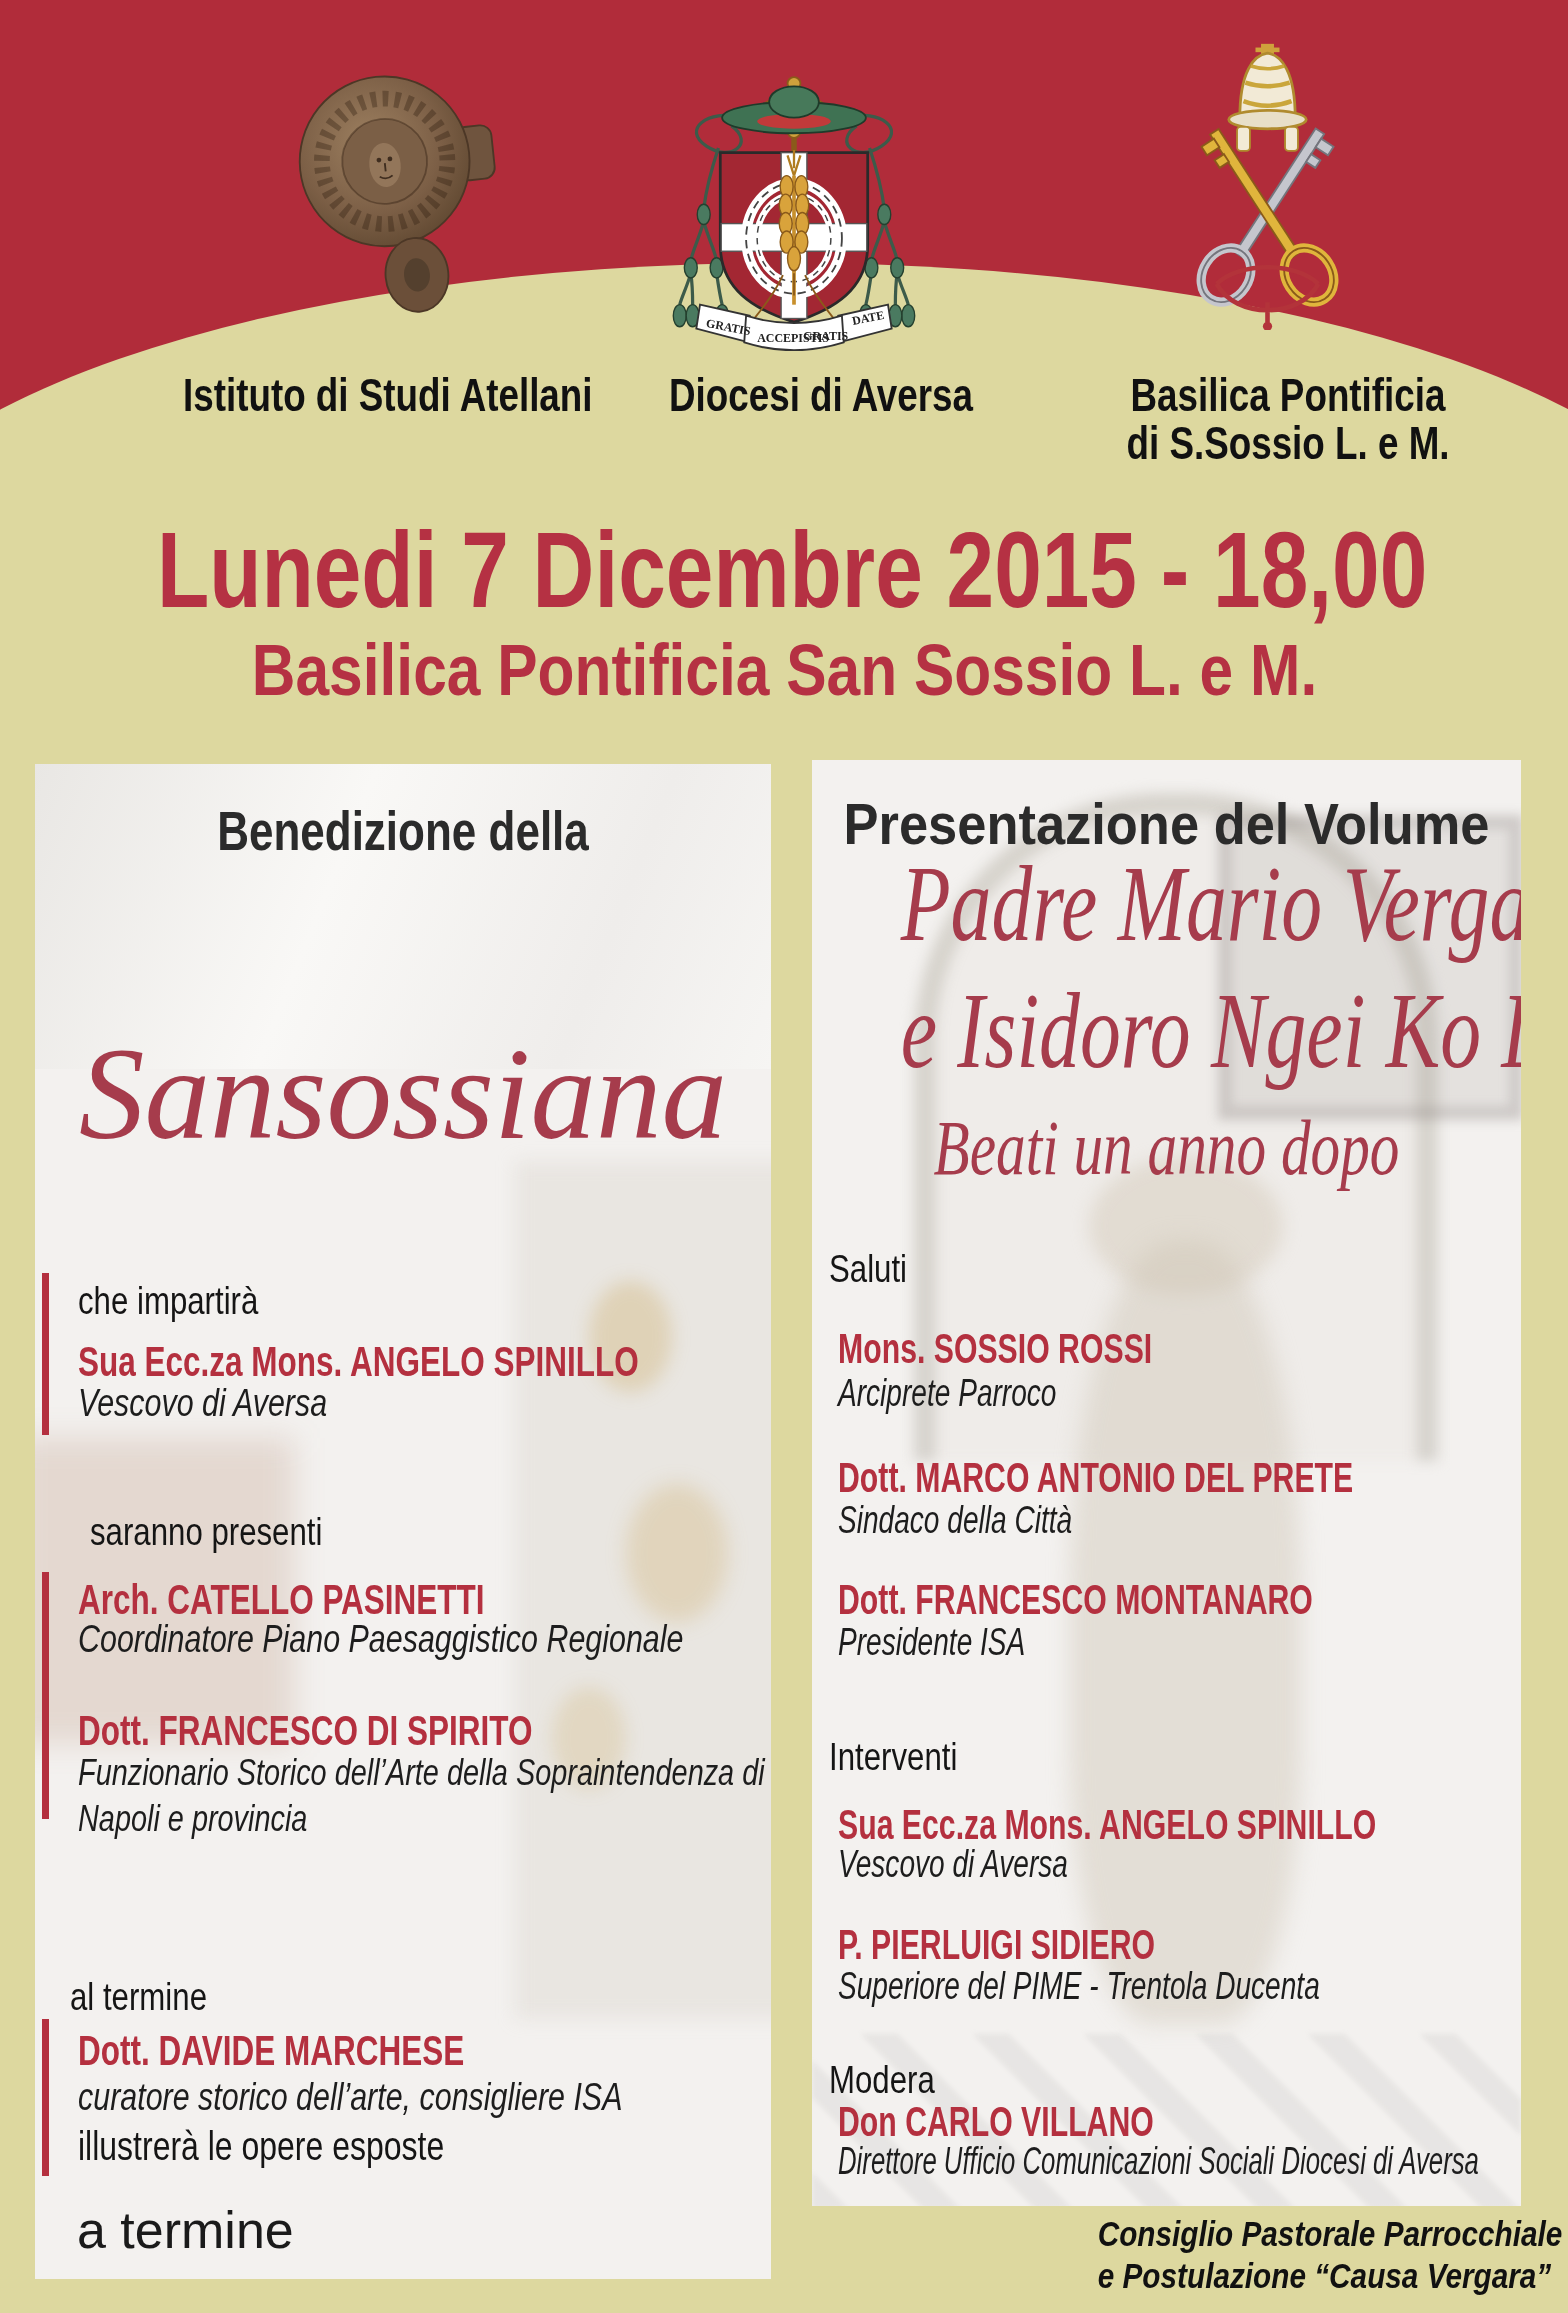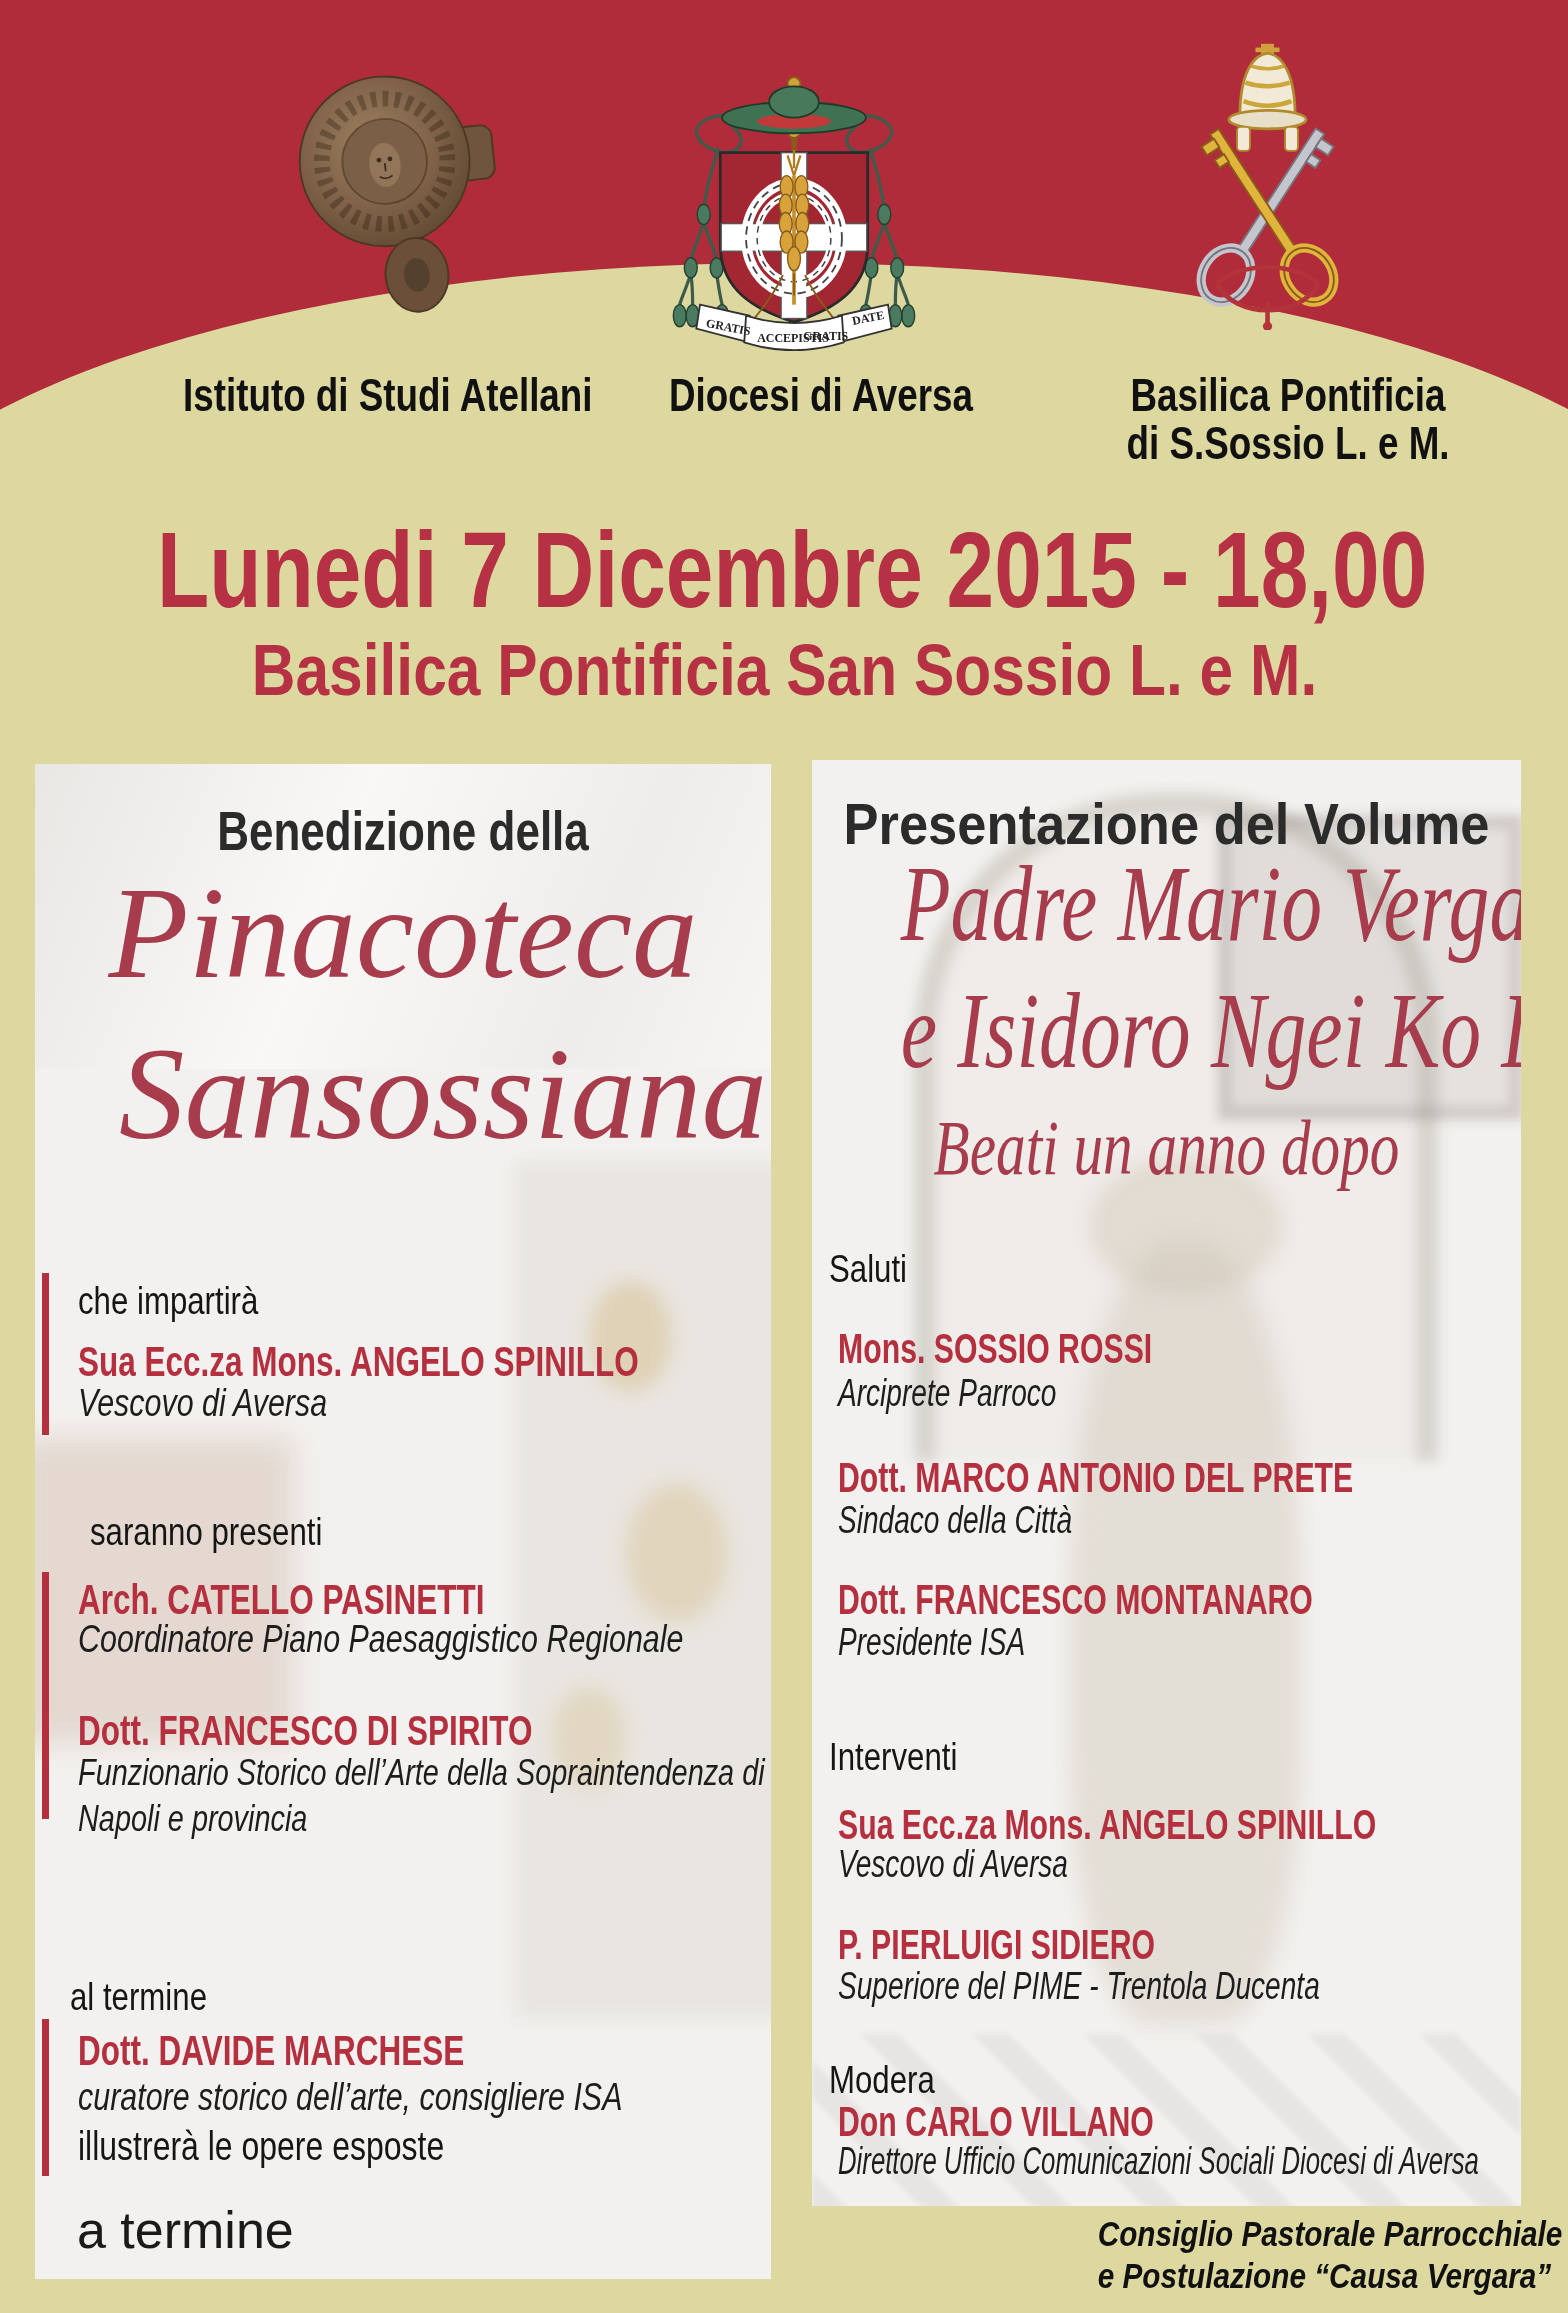--- a/index.html
+++ b/index.html
@@ -51,21 +51,21 @@
   .nm{font-weight:700;font-size:42px;color:#b4303f;transform-origin:left top;}
   .rl{font-style:italic;font-size:39px;color:#1d1d1d;transform-origin:left top;}
   .lb{font-size:39px;color:#151515;transform-origin:left top;}
   .vbar{position:absolute;width:6.5px;background:#b4303f;}
   .sx66{transform:scaleX(.66);} .sx72{transform:scaleX(.72);}
   .sx75{transform:scaleX(.75);} .sx78{transform:scaleX(.78);}
   .sx80{transform:scaleX(.80);}
   
   .lk{top:35px;font-size:55px;transform:scaleX(.8);}
   .lt1{top:103px;font-size:131px;}
-  .lt2{top:264px;font-size:131px;margin-left:40px;}
+  .lt2{top:264px;font-size:131px;}
   .lb1{left:7.4px;top:509px;height:162px;}
   .ll1{left:43px;top:515px;}
   .ln1{left:43px;top:574px;}
   .lr1{left:43px;top:617px;}
   .ll2{left:55px;top:746px;}
   .lb2{left:7.4px;top:808px;height:247px;}
   .ln2{left:43px;top:812px;}
   .lr2{left:43px;top:853px;}
   .ln3{left:43px;top:943px;}
   .lr3{left:43px;top:986px;white-space:normal;width:932px;font-size:37px;line-height:46px;}
@@ -254,21 +254,20 @@
 
   <div class="panel panel-left">
     <div class="bgshape lp-ceil"></div>
     <div class="bgshape lp-art"></div>
     <div class="bgshape lp-case"></div>
     <div class="bgshape lp-g1"></div>
     <div class="bgshape lp-g2"></div>
     <div class="bgshape lp-g3"></div>
 
     <div class="t kick lk">Benedizione della</div>
-    <div class="t serifttl lt1">Pinacoteca</div>
     <div class="t serifttl lt2">Sansossiana</div>
 
     <div class="vbar lb1"></div>
     <div class="t lb ll1 sx80">che impartirà</div>
     <div class="t nm ln1 sx75">Sua Ecc.za Mons. ANGELO SPINILLO</div>
     <div class="t rl lr1 sx78">Vescovo di Aversa</div>
 
     <div class="t lb ll2 sx80">saranno presenti</div>
     <div class="vbar lb2"></div>
     <div class="t nm ln2 sx75">Arch. CATELLO PASINETTI</div>

